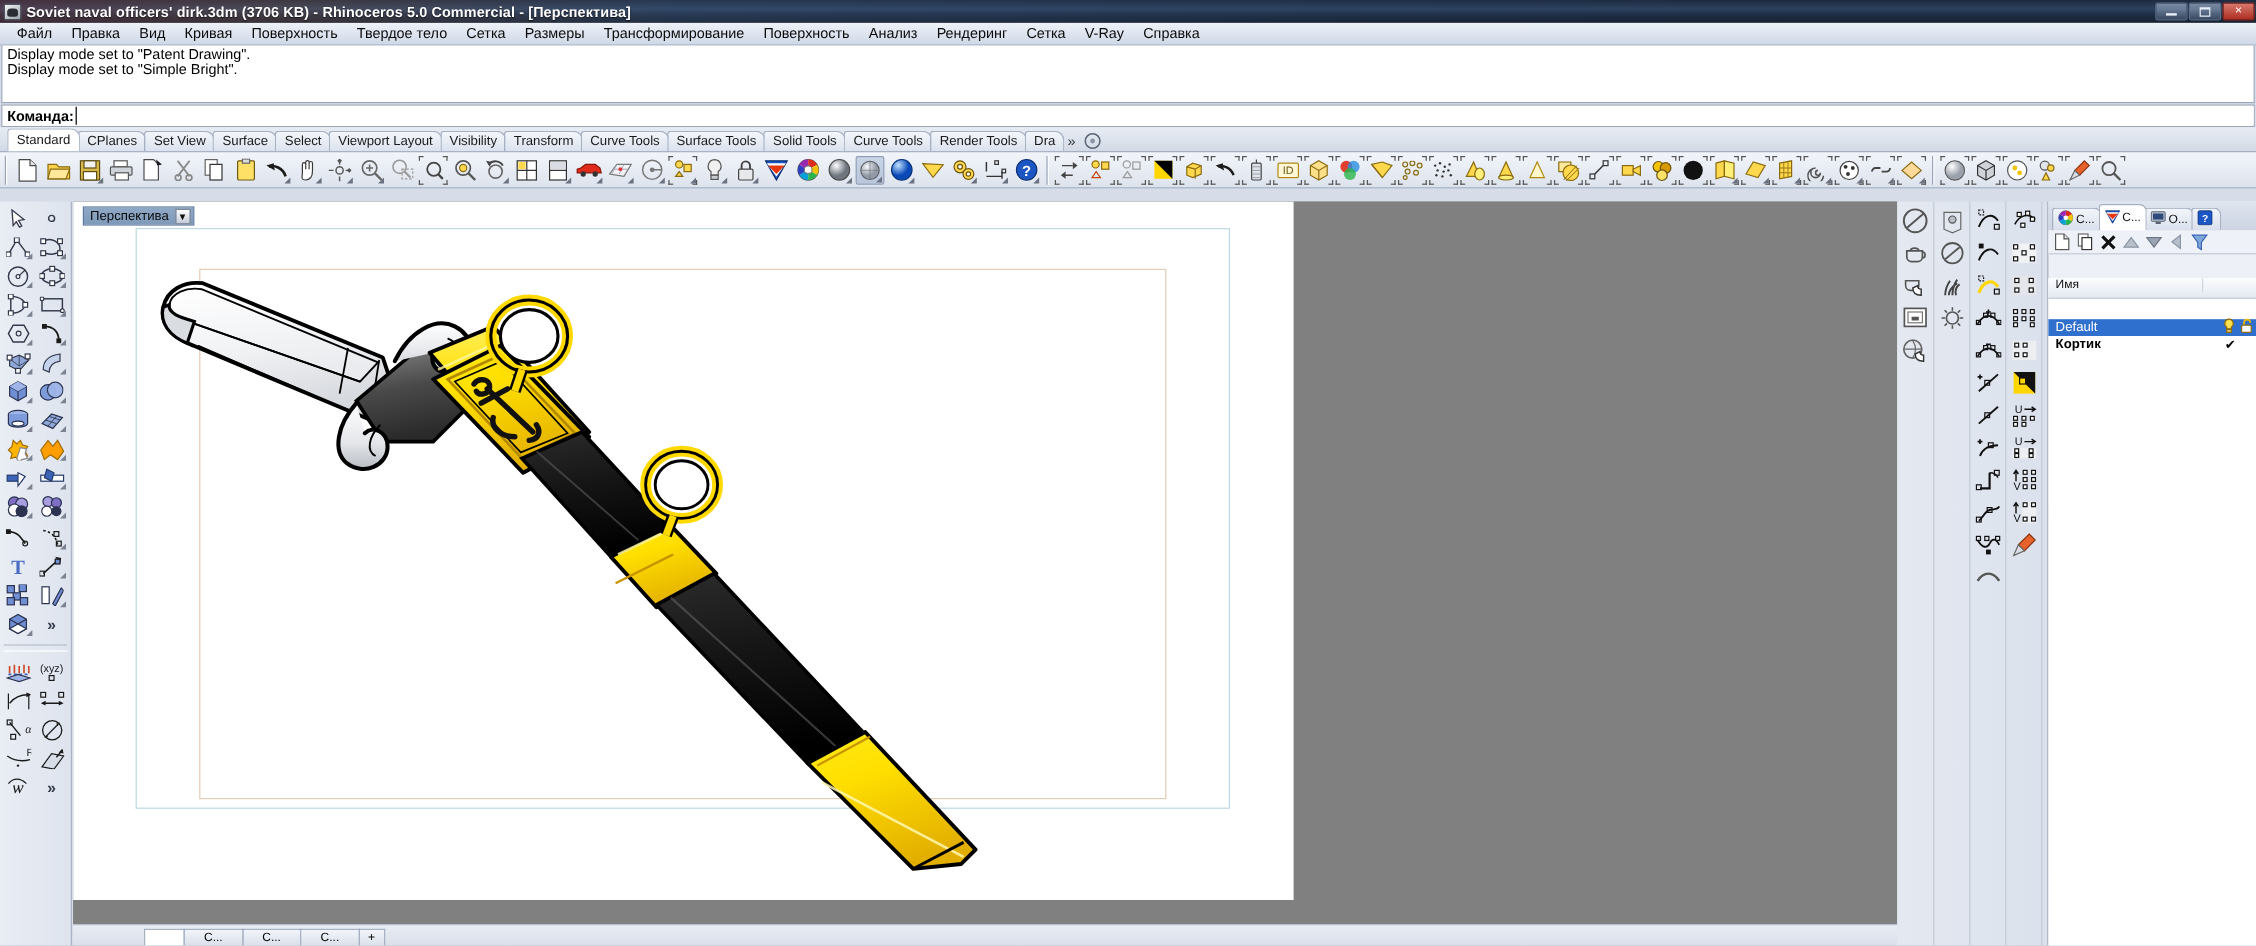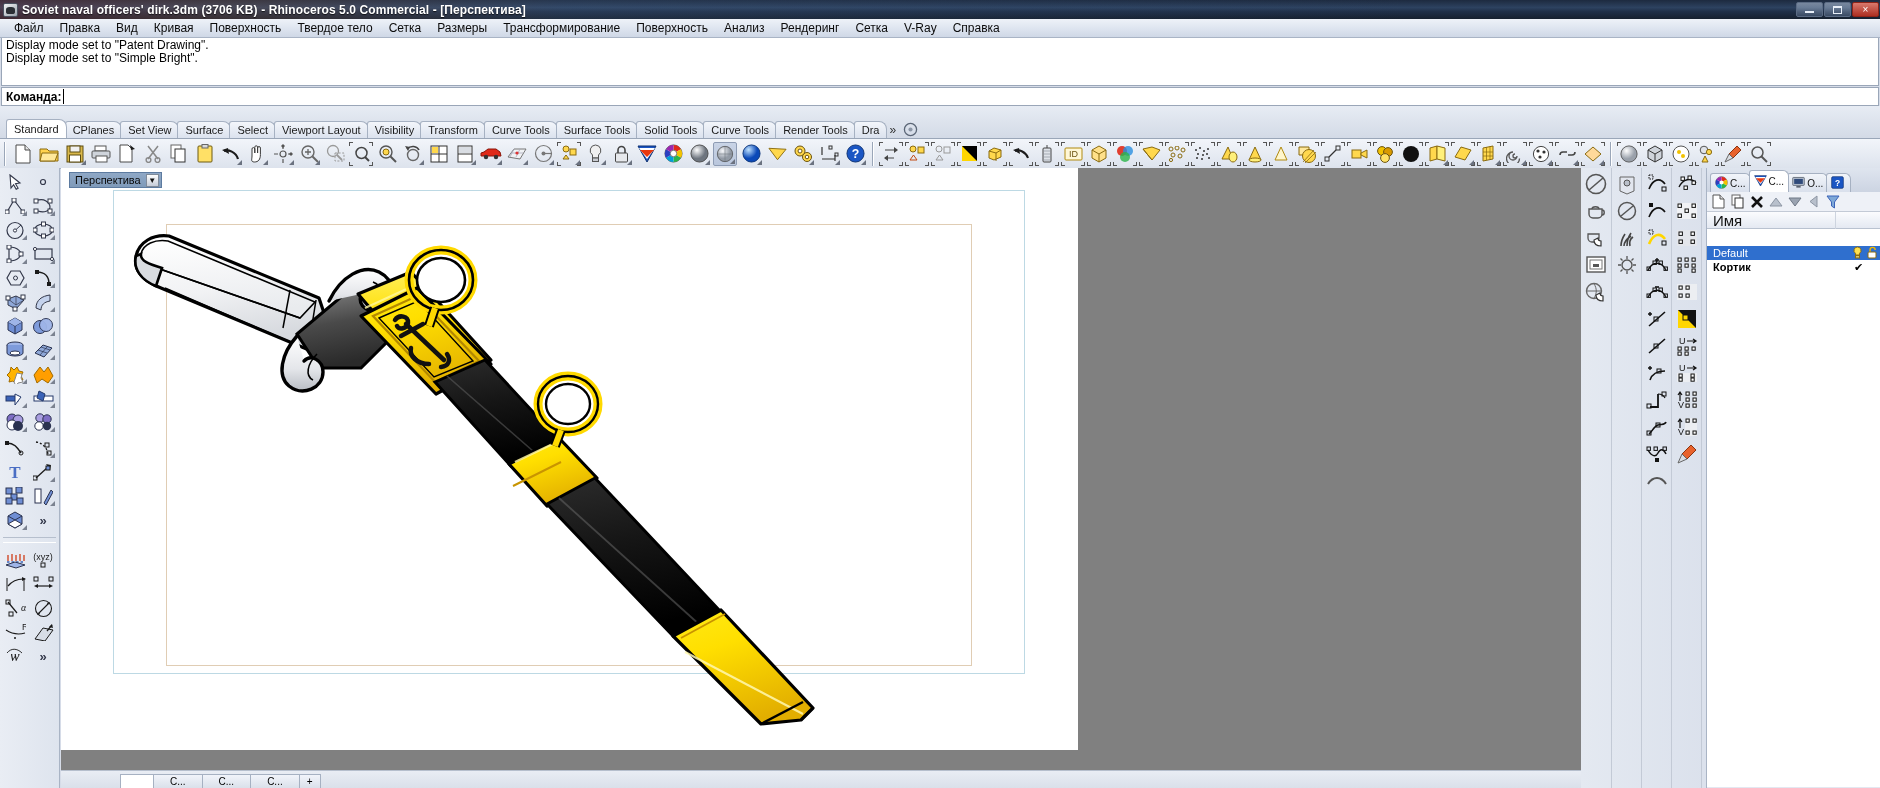--- a/index.html
+++ b/index.html
@@ -77,21 +77,21 @@
   }
   .cmdline-label { font-size: 12px; font-weight: bold; color:#000; padding: 0 2px 0 4px; white-space:nowrap;text-align:right;}
   .cmdline-input {
     flex: 1; height: 15px; border: none; outline: none; font-size: 12px;
     font-family: "Liberation Sans", sans-serif; padding-left: 3px;
     border-left: 1px solid #000;
   }
 
   
   .tabstrip {
-    height: 33px; display: flex; align-items: flex-end;
+    height: 21px; display: flex; align-items: flex-end;
     background: linear-gradient(to bottom,#e7ecf4,#d3dae6);
     padding-left: 6px; border-bottom: 1px solid #9aa6b8;
   }
   .tab {
     font-size: 11px; color: #1a1a1a; padding: 2px 7px 2px 7px;
     background: linear-gradient(to bottom,#f3f6fb,#dbe2ee);
     border: 1px solid #a6b1c2; border-bottom: none;
     border-radius: 3px 8px 0 0; margin-right: -2px;
     height: 17px; line-height: 13px; white-space: nowrap;
     position: relative;
@@ -195,21 +195,21 @@
     height:19px; padding:0 4px; border:1px solid #a6b1c2; border-bottom:none;
     border-radius:3px 6px 0 0; margin-right:-2px;
     background:linear-gradient(to bottom,#f2f5fa,#d9e0ec); }
   .rp-tab.active{ background:#ffffff; height:22px; z-index:3;}
   .rp-toolrow { height:20px; display:flex; align-items:center; gap:2px;
     padding:1px 3px; background:#eef1f7; border-bottom:1px solid #c3cad6;}
   .rp-tool { width:17px;height:17px; display:flex;align-items:center;justify-content:center; }
   .rp-table { background:#fff; height:calc(100% - 45px); }
   .rp-head { display:flex; height:17px; align-items:flex-start;
     background:linear-gradient(to bottom,#fbfcfe,#e4e9f2); border-bottom:1px solid #b9c2d0;
-    font-size:15px; color:#111;}
+    font-size:10px; color:#111;margin-top:20px;}
   .rp-head .col-name{ flex:1; padding-left:6px; border-right:1px solid #cdd4df;}
   .rp-head .col-x{ width:22px; border-right:1px solid #cdd4df;}
   .rp-row { display:flex; height:14px; align-items:center; font-size:11px; padding-left:6px;}
   .rp-row.sel { background:#2f6fce; color:#fff;margin-top:17px; }
   .rp-row .nm { flex:1; }
   .rp-row .ico-bulb { width:14px; text-align:center; }
   .rp-row .ico-lock { width:16px; text-align:center; }
   .rp-row .chk { width:40px; text-align:left; padding-left:14px;}
   .bold { font-weight:bold; }
 

